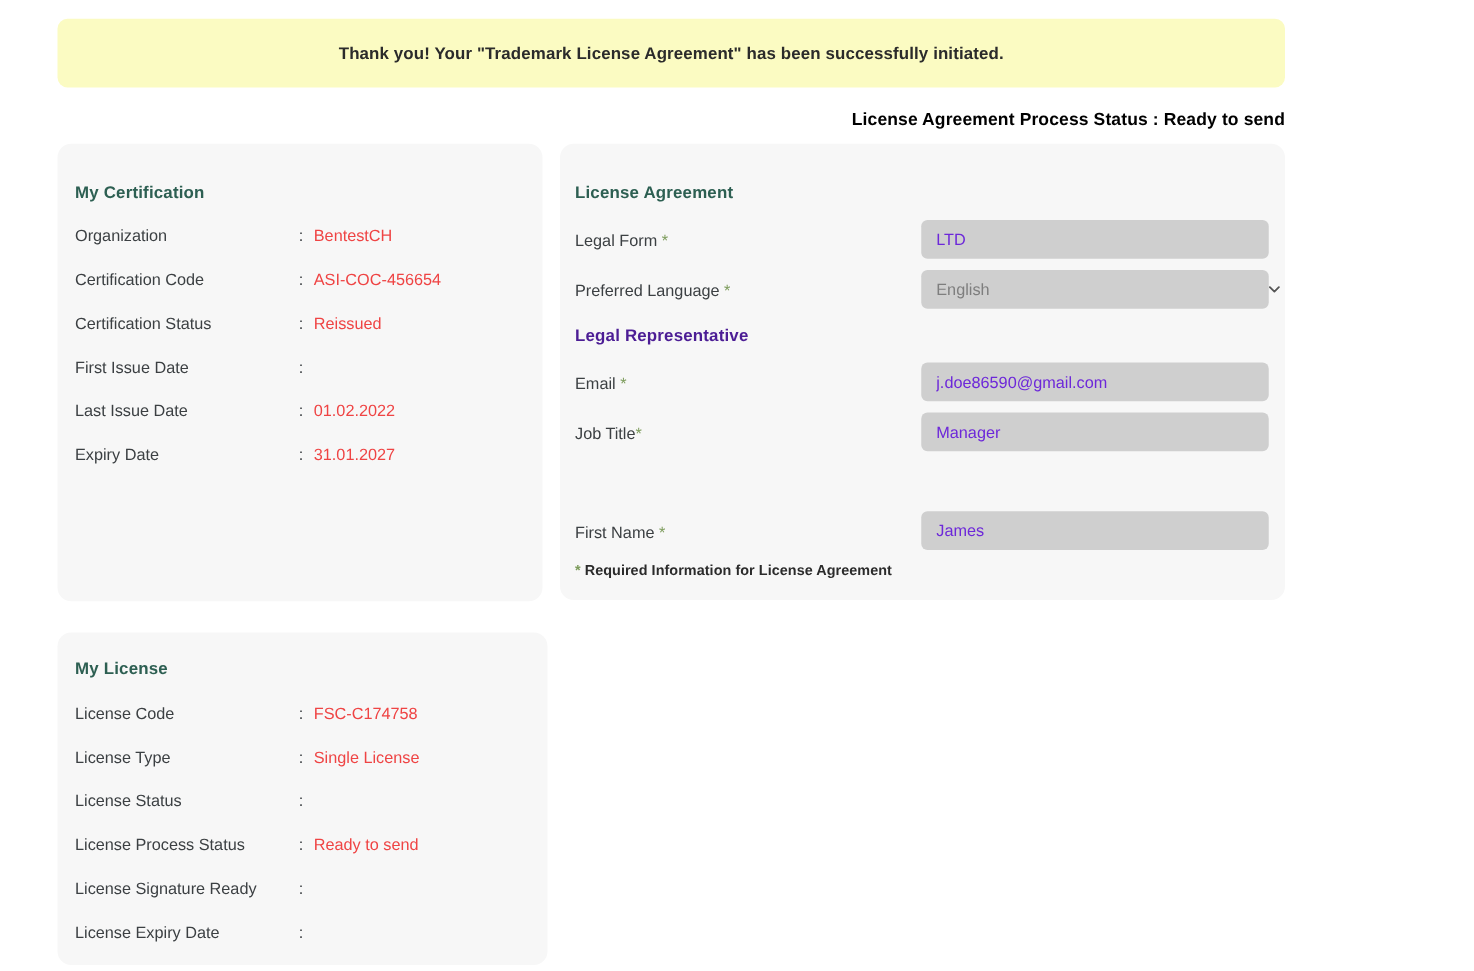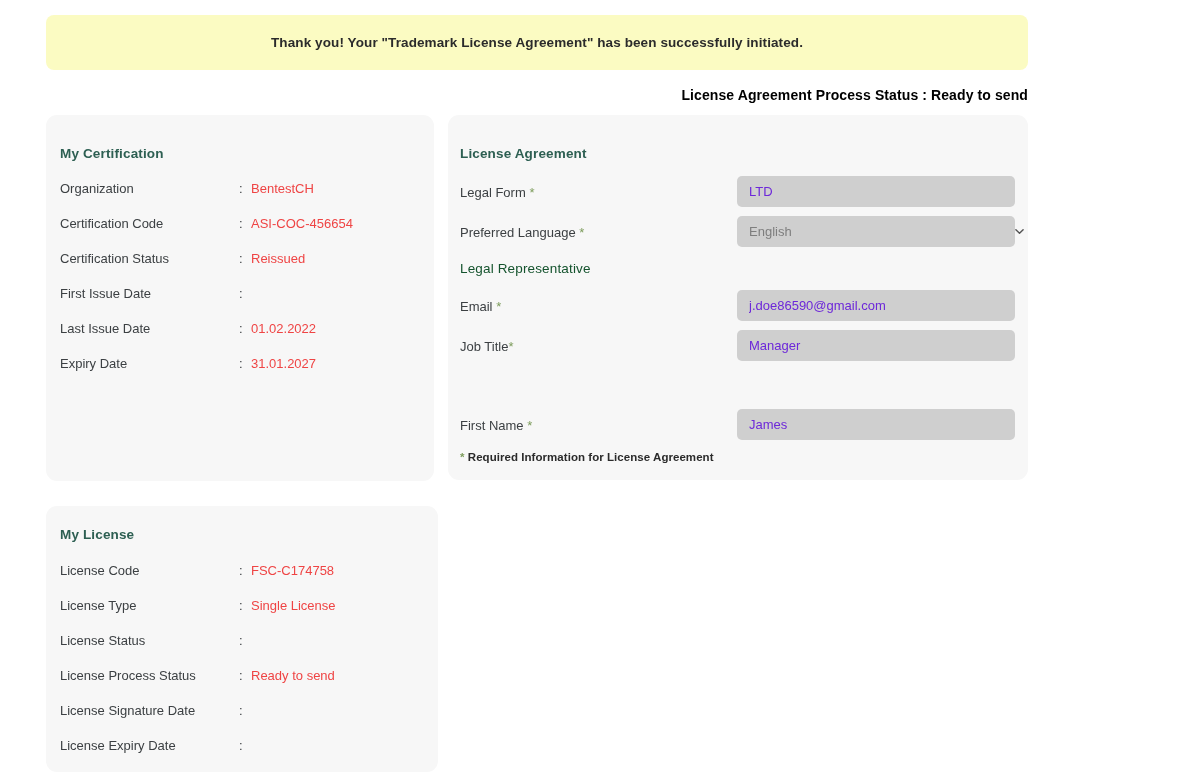--- a/index.html
+++ b/index.html
@@ -66,22 +66,22 @@
     letter-spacing: 0.15px;
   }
   #card-certification .card-title { left: 14px; top: 31px; }
   #card-license .card-title       { left: 14px; top: 21px; }
   #card-agreement .card-title-la  { left: 12px; top: 31px; }
   .subsection-title {
     position: absolute;
     left: 12px;
     top: 146px;
     font-size: 13.5px;
-    font-weight: normal;
-    color: #14532d;
+    font-weight: bold;
+    color: #4c1d95;
     letter-spacing: 0.15px;
   }
 
   
   .info-rows { position: absolute; left: 0; top: 0; width: 100%; }
   .info-row {
     position: absolute;
     left: 0;
     height: 18px;
     width: 100%;
@@ -272,21 +272,21 @@
       <span class="info-label">License Status</span>
       <span class="info-colon">:</span>
       <span class="info-value"></span>
     </div>
     <div class="info-row" style="top:162px;">
       <span class="info-label">License Process Status</span>
       <span class="info-colon">:</span>
       <span class="info-value">Ready to send</span>
     </div>
     <div class="info-row" style="top:197px;">
-      <span class="info-label">License Signature Date</span>
+      <span class="info-label">License Signature Ready</span>
       <span class="info-colon">:</span>
       <span class="info-value"></span>
     </div>
     <div class="info-row" style="top:232px;">
       <span class="info-label">License Expiry Date</span>
       <span class="info-colon">:</span>
       <span class="info-value"></span>
     </div>
   </div>
 </div>

